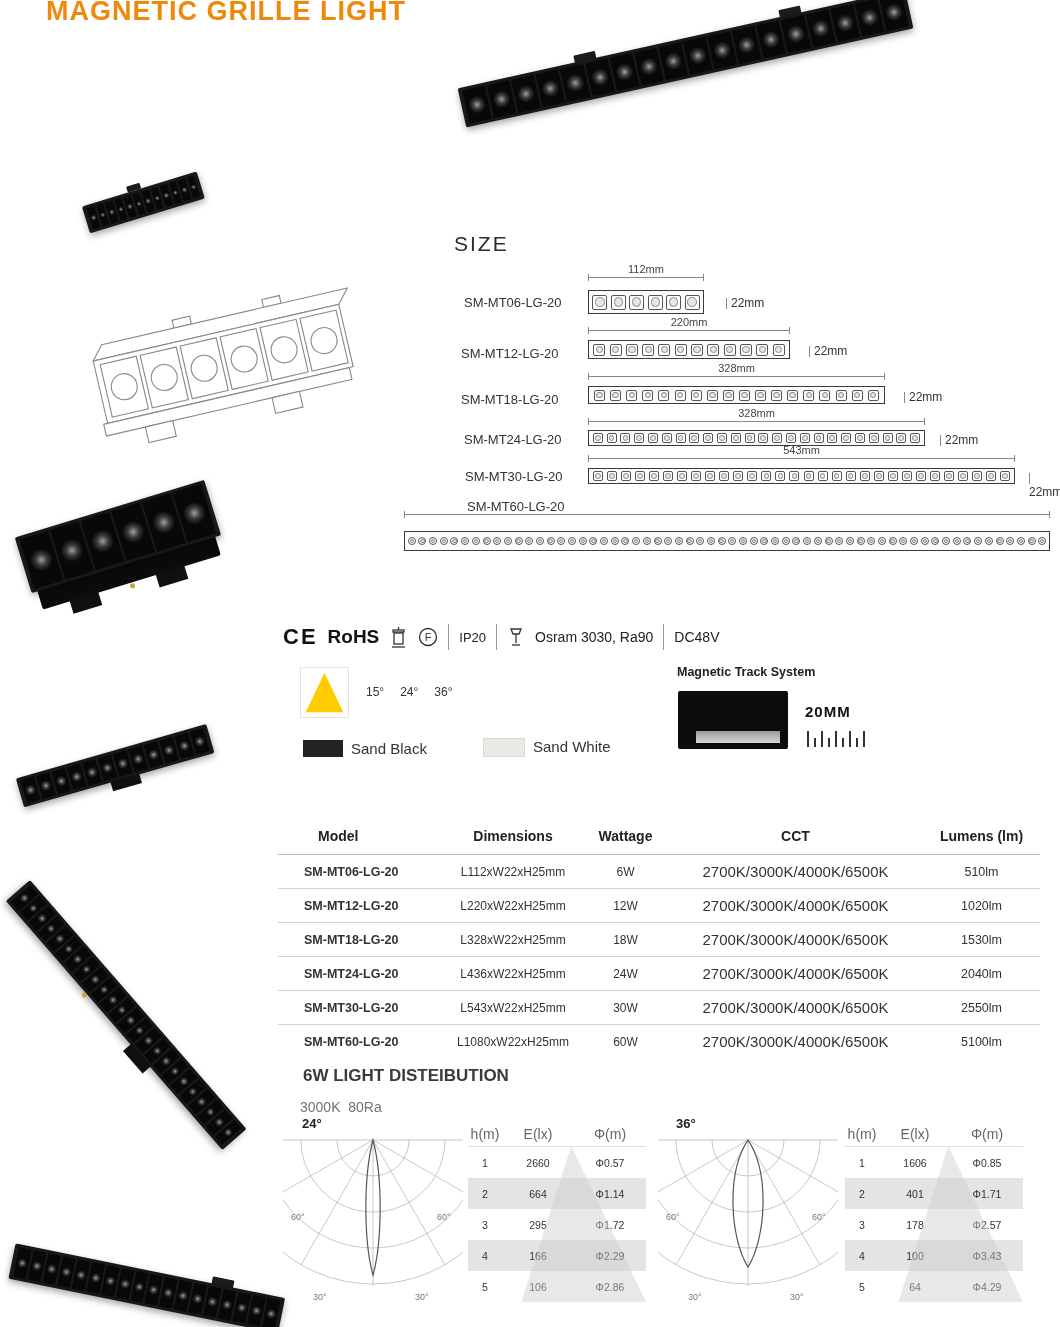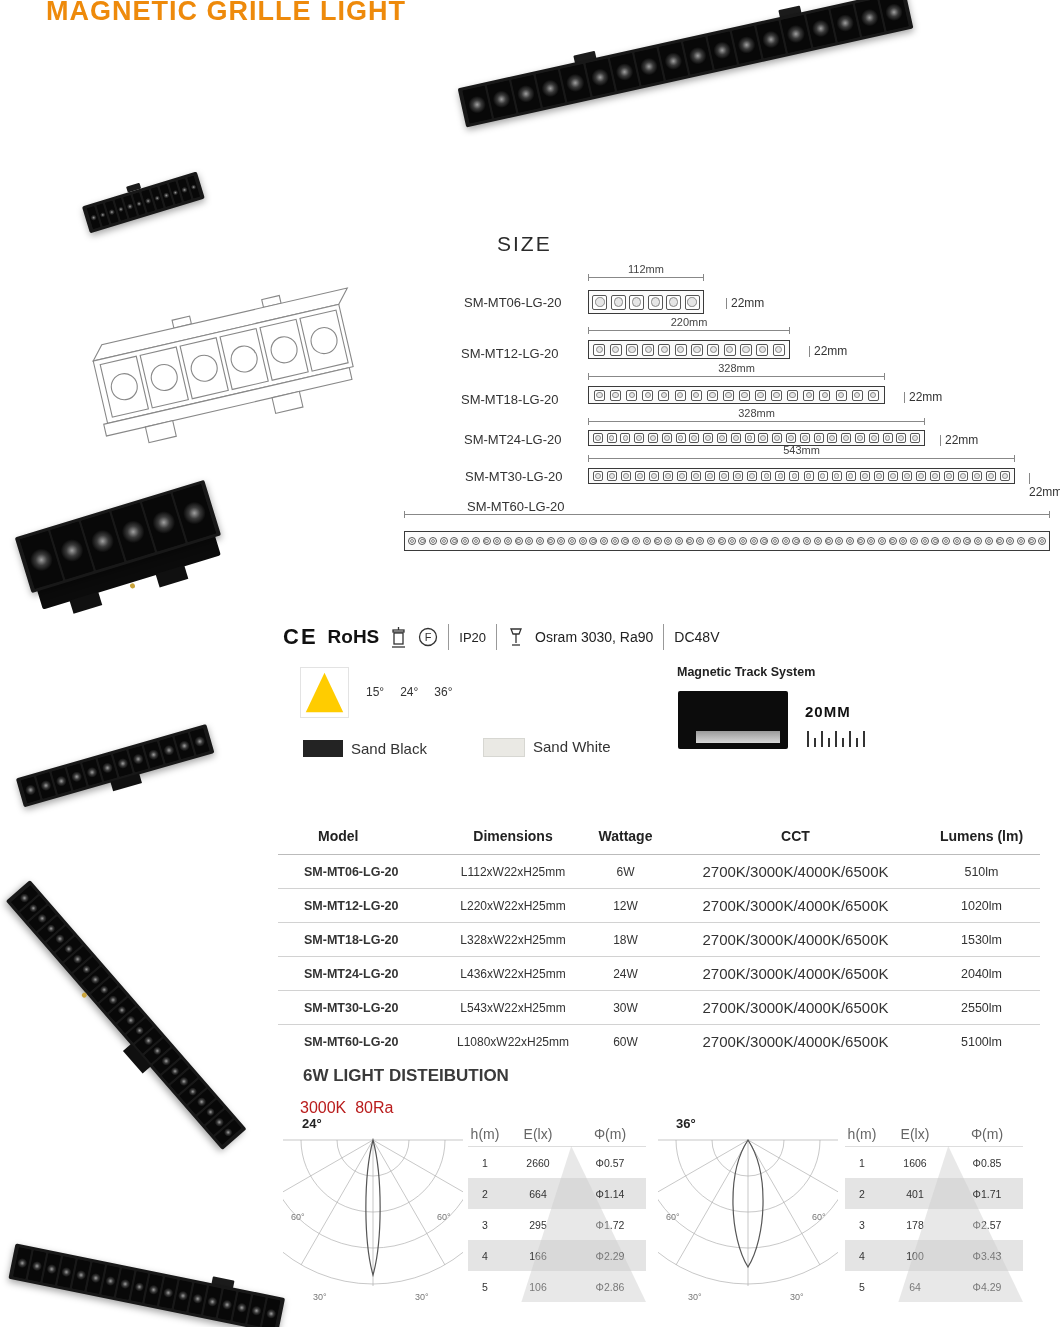--- a/index.html
+++ b/index.html
@@ -24,21 +24,21 @@
 
   
   svg{overflow:hidden;}
   .wireframe{position:absolute;}
   .polar{position:absolute;width:180px;height:185px;}
   .polar .grid{stroke:#b0b0b0;stroke-width:.7;fill:none;}
   .polar .lobe{stroke:#555;stroke-width:1.2;fill:none;}
   .polar text{font-size:9px;fill:#777;font-family:"Liberation Sans","DejaVu Sans",sans-serif;}
 
   
-  .size-heading{left:497px;top:232px;font-size:21px;letter-spacing:2px;color:#2b2b2b;}
+  .size-heading{left:454px;top:232px;font-size:21px;letter-spacing:2px;color:#2b2b2b;}
   .size-model{position:absolute;font-size:13px;color:#333;}
   .dim{position:absolute;text-align:center;font-size:11px;color:#444;}
   .dim-label{display:block;line-height:1.1;}
   .dim-line{display:block;height:1px;background:#888;position:relative;margin-top:2px;}
   .dim-line::before,.dim-line::after{content:'';position:absolute;top:-3px;width:1px;height:7px;background:#888;}
   .dim-line::before{left:0}.dim-line::after{right:0}
   .led-strip{position:absolute;border:1px solid #3a3a3a;background:#fbfbfb;display:flex;align-items:center;
              justify-content:space-evenly;box-sizing:border-box;}
   .dot{border:1px solid #555;background:#fff;border-radius:2px;position:relative;box-sizing:border-box;}
   .dot::after{content:'';position:absolute;inset:14%;border:1px solid #888;border-radius:50%;background:#e6e6e6;}
@@ -79,21 +79,21 @@
   .spec-table th{font-size:14px;font-weight:bold;color:#222;padding:10px 4px;text-align:center;border-bottom:1px solid #bbb;}
   .spec-table th.c0{text-align:left;padding-left:40px;}
   .spec-table td{padding:8px 4px;text-align:center;border-top:1px solid #d2d2d2;}
   .spec-table tr:first-child td{border-top:none;}
   .spec-table td.c0{font-weight:bold;text-align:left;padding-left:26px;font-size:12.5px;}
   .spec-table td.c3{font-size:15px;}
   .spec-table td.c4{font-size:12.5px;}
 
   
   .dist-heading{left:303px;top:1066px;font-size:17px;font-weight:bold;color:#3a3a3a;}
-  .dist-sub{left:300px;top:1099px;font-size:16px;color:#b91c1c;white-space:pre;}
+  .dist-sub{left:300px;top:1099px;font-size:14px;color:#737373;white-space:pre;}
   .beam-label{position:absolute;font-size:13px;font-weight:bold;color:#222;}
   .dist-table{position:absolute;width:178px;font-size:10.5px;color:#333;}
   .dt-head{display:flex;height:24px;align-items:center;color:#666;font-size:14px;border-bottom:1px solid #ddd;}
   .dt-head span,.dt-row span{display:block;text-align:center;}
   .dt-head span:nth-child(1),.dt-row span:nth-child(1){width:34px;}
   .dt-head span:nth-child(2),.dt-row span:nth-child(2){width:72px;}
   .dt-head span:nth-child(3),.dt-row span:nth-child(3){width:72px;}
   .dt-row{display:flex;height:31px;align-items:center;position:relative;z-index:1;}
   .dt-row.alt{background:#e4e4e4;}
   .wedge{position:absolute;left:0;right:0;top:24px;bottom:0;z-index:2;pointer-events:none;

